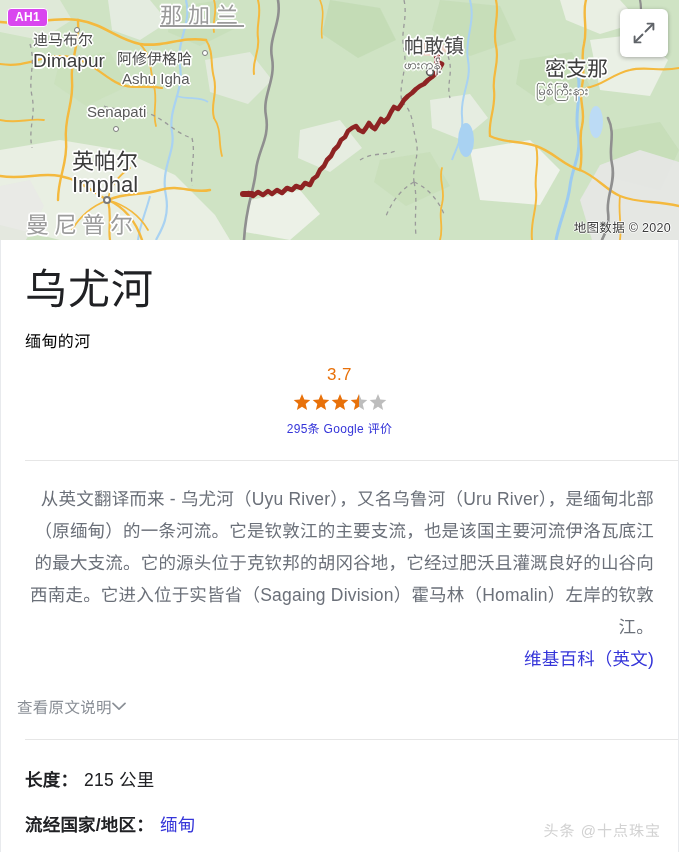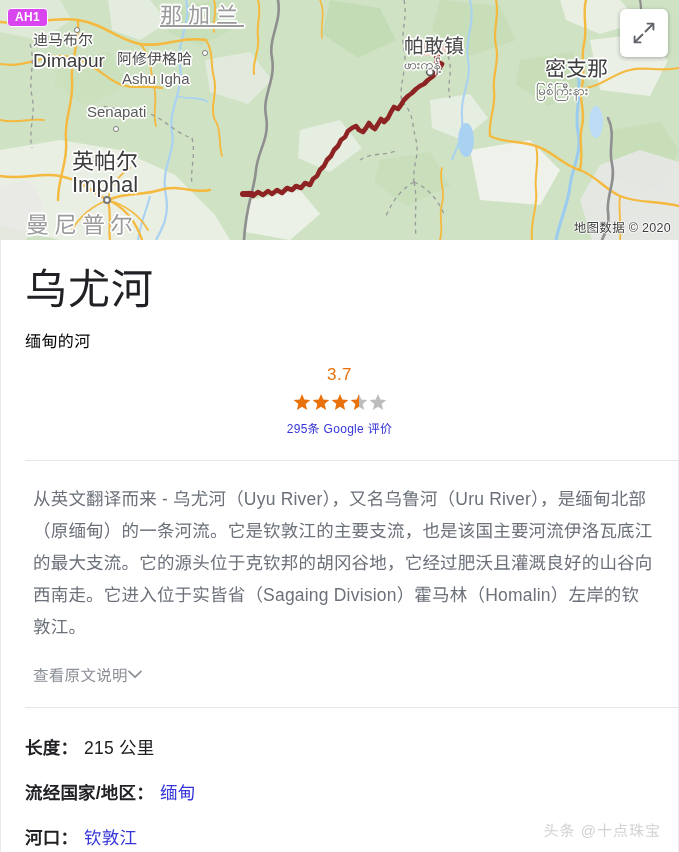--- a/index.html
+++ b/index.html
@@ -134,21 +134,21 @@
     text-align: right;
   }
 
   .divider {
     height: 1px;
     background: #e6e6e6;
     margin: 0 0 0 24px;
   }
   .divider.full { margin-left: 24px; margin-right: 0; }
 
-  .desc-block { padding: 22px 24px 0 32px; }
+  .desc-block { padding: 22px 24px 0 16px; text-align: right; }
   .desc-text {
     font-size: 17.5px;
     line-height: 32px;
     color: #6b7079;
     margin: 0;
     letter-spacing: .2px;
   }
   .wiki-link {
     display: inline-block;
     font-size: 17.5px;
@@ -405,20 +405,21 @@
           </svg>
         </span>
       <a class="reviews-link" href="#">295条 Google 评价</a>
     </div>
   </div>
 
   <div class="divider full"></div>
 
   <div class="desc-block">
     <p class="desc-text">从英文翻译而来 - 乌尤河（Uyu River），又名乌鲁河（Uru River），是缅甸北部（原缅甸）的一条河流。它是钦敦江的主要支流，也是该国主要河流伊洛瓦底江的最大支流。它的源头位于克钦邦的胡冈谷地，它经过肥沃且灌溉良好的山谷向西南走。它进入位于实皆省（Sagaing Division）霍马林（Homalin）左岸的钦敦江。</p>
+    <a class="wiki-link" href="#">维基百科（英文)</a>
 
     <div class="show-original">
       <span>查看原文说明</span>
       <svg class="chev" width="14" height="9" viewBox="0 0 14 9">
         <path d="M1 1.4 L7 7.2 L13 1.4" stroke="#8a8f96" stroke-width="1.7" fill="none" stroke-linecap="round" stroke-linejoin="round"></path>
       </svg>
     </div>
   </div>
 
   <div class="divider full" style="margin-top:22px;"></div>

